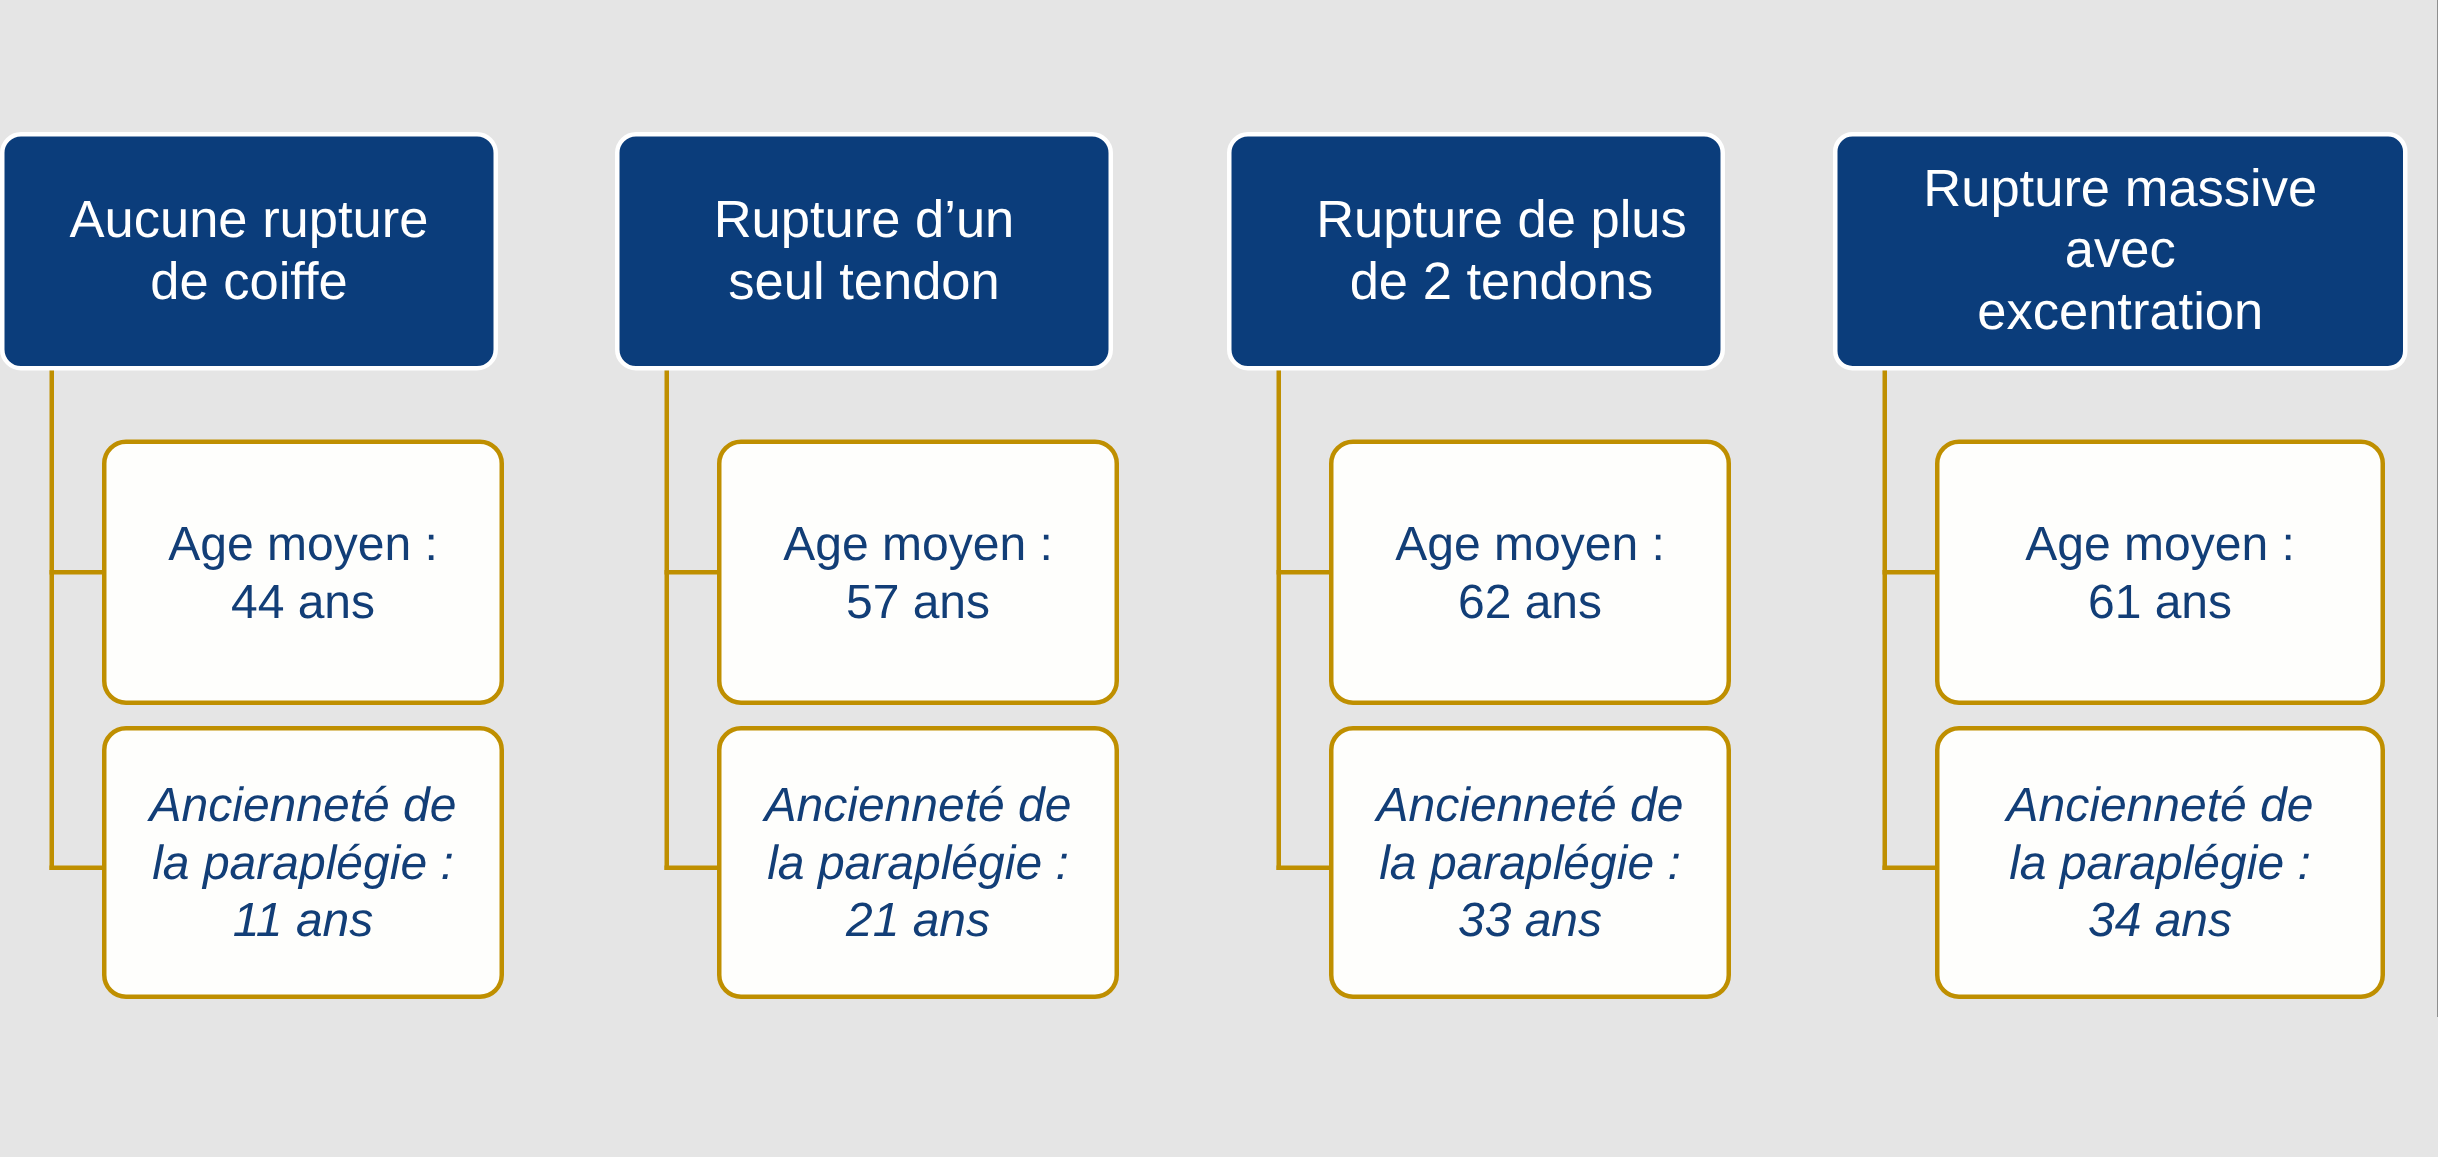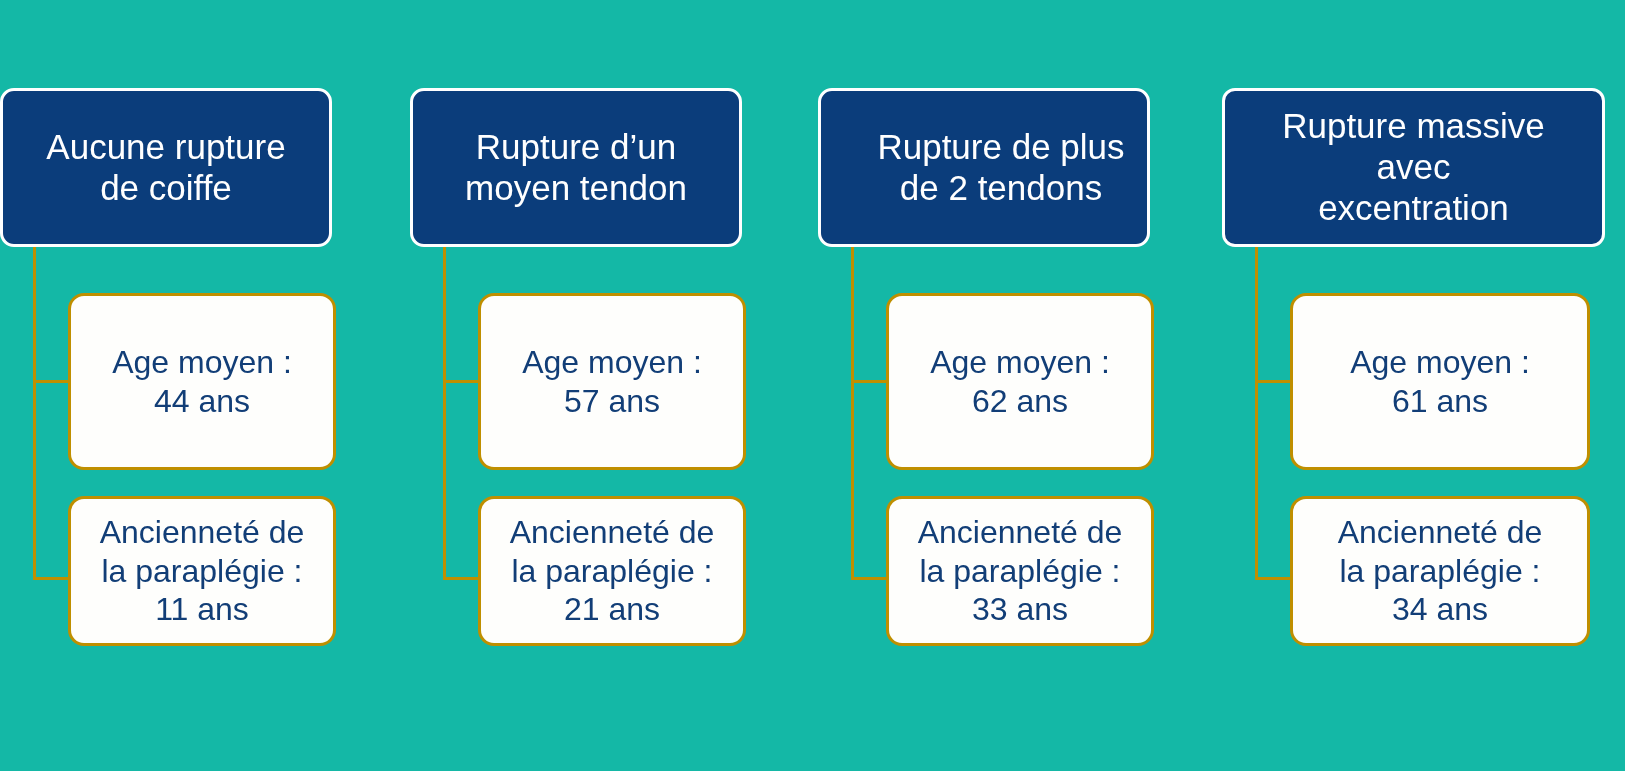--- a/index.html
+++ b/index.html
@@ -11,21 +11,21 @@
     width: 1625px;
     height: 771px;
     overflow: hidden;
     font-family: "Liberation Sans", sans-serif;
   }
 
   #diagram {
     position: relative;
     width: 1625px;
     height: 771px;
-    background: #14b8a6;
+    background: #e5e5e5;
   }
 
   .column {
     position: absolute;
     top: 0;
     height: 771px;
   }
 
   
   .header-box {
@@ -62,22 +62,23 @@
     font-size: 32px;
     line-height: 1.2;
     padding: 20px 8px;
     white-space: pre-line;
   }
   .detail-box.box-1 {
     top: 293px;
     height: 177px;
   }
   .detail-box.box-2 {
-    top: 496px;
-    height: 150px;
+    top: 484px;
+    height: 182px;
+    font-style: italic;
   }
 
   
   .conn-vertical {
     position: absolute;
     width: 3px;
     background: #BF8F00;
   }
   .conn-stub {
     position: absolute;
@@ -98,21 +99,21 @@
     <div class="conn-stub" style="left:33px; top:577px; width:37px;"></div>
     <div class="detail-box box-1" style="left:68px; width:268px;">Age moyen :
 44 ans</div>
     <div class="detail-box box-2" style="left:68px; width:268px;">Ancienneté de
 la paraplégie :
 11 ans</div>
   </div>
 
   <div class="column" style="left:410px; width:340px;">
     <div class="header-box" style="left:0px; width:332px;">Rupture d’un
-moyen tendon</div>
+seul tendon</div>
     <div class="conn-vertical" style="left:33px; top:247px; height:333px;"></div>
     <div class="conn-stub" style="left:33px; top:380px; width:37px;"></div>
     <div class="conn-stub" style="left:33px; top:577px; width:37px;"></div>
     <div class="detail-box box-1" style="left:68px; width:268px;">Age moyen :
 57 ans</div>
     <div class="detail-box box-2" style="left:68px; width:268px;">Ancienneté de
 la paraplégie :
 21 ans</div>
   </div>
 

